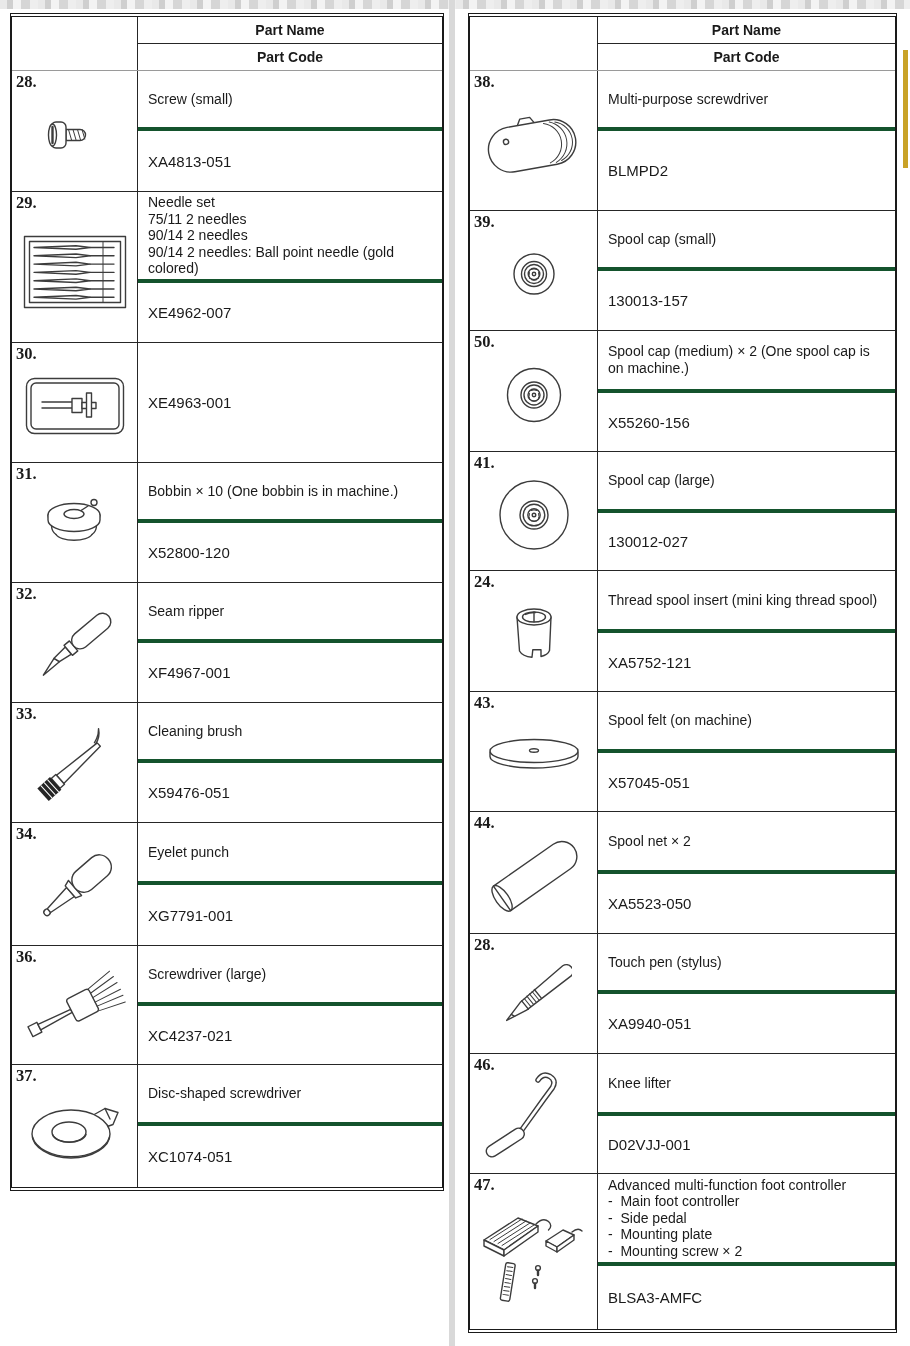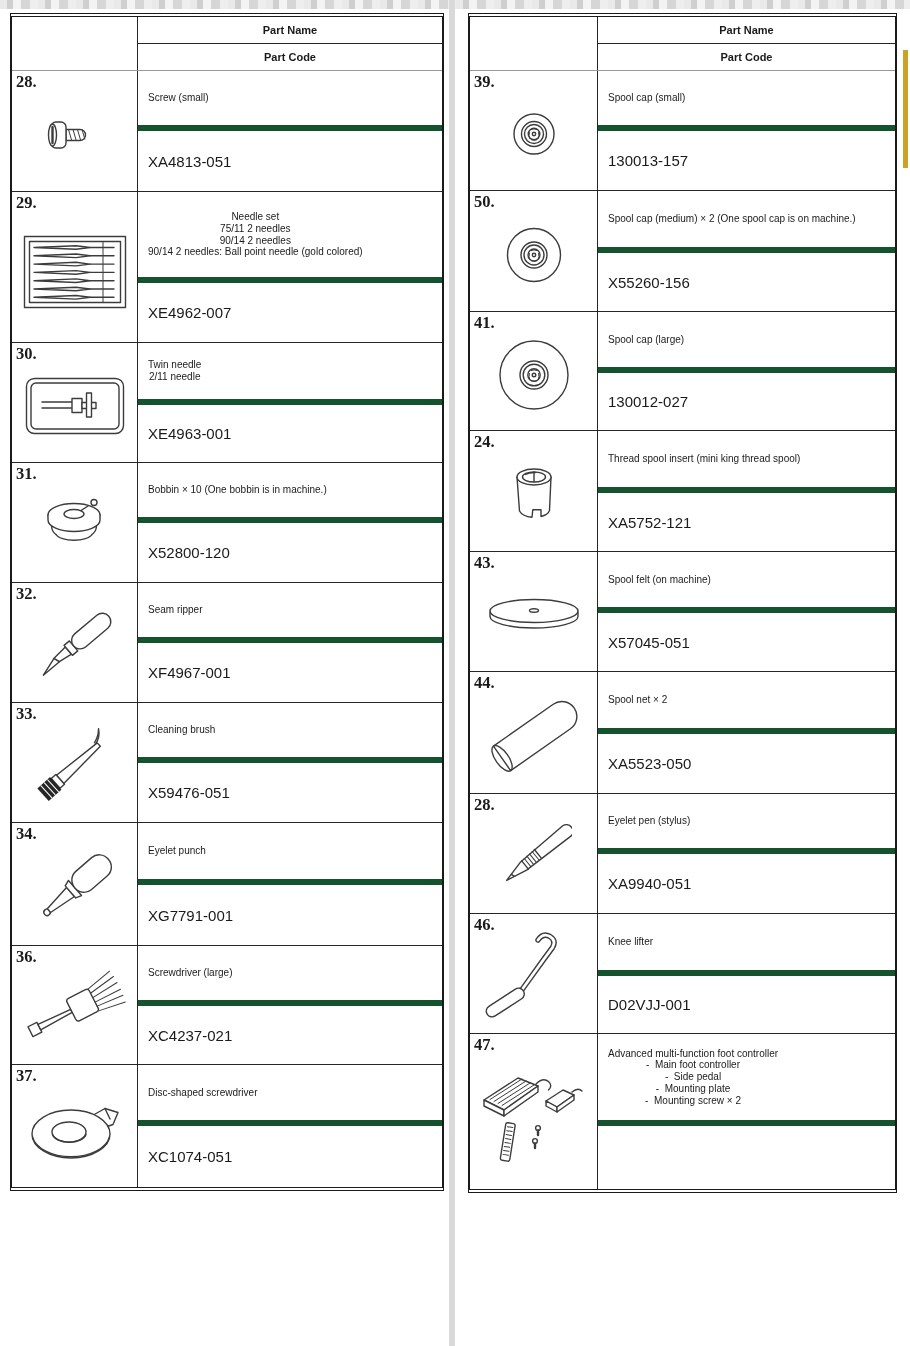--- a/index.html
+++ b/index.html
@@ -12,32 +12,32 @@
   .parts-table{position:absolute;background:#fff;border-left:2px solid #1a1a1a;border-right:2px solid #1a1a1a;
         border-top:4px double #1a1a1a;border-bottom:4px double #1a1a1a;display:flex;flex-direction:column;}
   .parts-table.left{left:10px;top:13px;width:430px;}
   .parts-table.right{left:468px;top:13px;width:425px;}
   .thead{display:flex;border-bottom:1px solid #9a9a9a;}
   .thead .img-col{border-right:1px solid #262626;}
   .img-col{width:125px;position:relative;flex:none;}
   .parts-table.right .img-col{width:127px;}
   .head-labels{flex:1;display:flex;flex-direction:column;min-width:0;}
   .head-row{height:27px;display:flex;align-items:center;justify-content:center;
-        font-weight:bold;font-size:11px;box-sizing:border-box;}
+        font-weight:bold;font-size:14px;box-sizing:border-box;}
   .head-row.first{border-bottom:1px solid #262626;}
   .head-row.second{height:26px;}
   .item-row{display:flex;border-bottom:1px solid #262626;box-sizing:border-box;}
   .item-row:last-child{border-bottom:none;}
   .item-row .img-col{border-right:1px solid #262626;}
   .num{position:absolute;top:1px;left:4px;font-family:"Liberation Serif",serif;
         font-weight:bold;font-size:16.5px;}
   .art{position:absolute;left:50%;top:53%;transform:translate(-50%,-50%);}
   .txt-col{flex:1;display:flex;flex-direction:column;min-width:0;}
-  .name-cell{display:flex;align-items:center;padding:2px 10px;border-bottom:6px solid #14532d;
-        font-size:10px;line-height:1.18;white-space:pre-line;box-sizing:border-box;text-align:center;}
+  .name-cell{display:flex;align-items:center;padding:2px 10px;border-bottom:4px solid #14532d;
+        font-size:14px;line-height:1.18;white-space:pre-line;box-sizing:border-box;}
   .code-cell{flex:1;display:flex;align-items:center;padding:2px 10px;font-size:15px;box-sizing:border-box;}
   
   .art path,.art rect,.art ellipse,.art circle,.art line{fill:none;stroke:#3c3c3c;
         stroke-width:1.4;stroke-linecap:round;stroke-linejoin:round;}
   .art .w{fill:#fff;}
   .art .d{fill:#262626;stroke:none;}
   .art .h{stroke-width:1;}
   .art .t{stroke-width:2.4;}
   .art .wh{stroke:#fff;}
 </style>
@@ -113,22 +113,20 @@
         <svg class="art" width="100" height="58" viewBox="0 0 100 58">
           <rect class="w" x="1.5" y="1.5" width="97" height="55" rx="8"></rect>
           <rect class="w" x="6" y="6" width="88" height="46" rx="5"></rect>
           <path d="M17 25h30M17 31h30"></path>
           <path class="w" d="M47 21.5h10v14H47z"></path>
           <path class="w" d="M57 25.5h14v6H57z"></path>
           <path class="w" d="M61.5 16h5v24h-5z"></path>
         </svg>
       </div>
       <div class="txt-col">
-        <div class="name-cell" style="height:62px">Twin needle
-2/11 needle</div>
         <div class="code-cell">XE4963-001</div>
       </div>
     </div>
 
     <div class="item-row" style="height:120px">
       <div class="img-col">
         <span class="num">31.</span>
         <svg class="art" width="68" height="62" viewBox="0 0 68 62">
           <circle class="w" cx="53" cy="7.5" r="3"></circle>
           <ellipse class="w" cx="33" cy="20" rx="26" ry="11.5"></ellipse>
@@ -240,20 +238,37 @@
 
   <div class="parts-table right">
     <div class="thead">
       <div class="img-col"></div>
       <div class="head-labels">
         <div class="head-row first">Part Name</div>
         <div class="head-row second">Part Code</div>
       </div>
     </div>
 
+    <div class="item-row" style="height:140px">
+      <div class="img-col">
+        <span class="num">38.</span>
+        <svg class="art" width="100" height="70" viewBox="0 0 100 70">
+          <g transform="rotate(-10 50 35)">
+            <path class="w" d="M37 13l3.5-6h10l3.5 6"></path>
+            <rect class="w" x="4" y="13" width="88" height="45" rx="22.5"></rect>
+            <path class="h" d="M63 15.5a21 21 0 0 1 0 40M69 15a22 22 0 0 1 0 41M74.5 16a20.5 20.5 0 0 1 0 39"></path>
+            <circle cx="23" cy="27" r="2.6"></circle>
+          </g>
+        </svg>
+      </div>
+      <div class="txt-col">
+        <div class="name-cell" style="height:60px">Multi-purpose screwdriver</div>
+        <div class="code-cell">BLMPD2</div>
+      </div>
+    </div>
 
     <div class="item-row" style="height:120px">
       <div class="img-col">
         <span class="num">39.</span>
         <svg class="art" width="44" height="44" viewBox="0 0 44 44">
           <circle class="w" cx="22" cy="22" r="20"></circle>
           <circle class="w" cx="22" cy="22" r="12.5"></circle>
           <circle class="w" cx="22" cy="22" r="9.5"></circle>
           <circle class="w" cx="22" cy="22" r="5.8"></circle>
           <circle cx="22" cy="22" r="1.7"></circle>
@@ -361,21 +376,21 @@
         <svg class="art" width="76" height="98" viewBox="0 0 76 98">
           <g transform="rotate(-39 38 49)">
             <path class="w" d="M2 50l22-5.5 56-1.7a6.7 6.7 0 0 1 .6 13.2L24 54.5z"></path>
             <path d="M9.5 48.2l1.2 3.6"></path>
             <path d="M26 44.3v10.6M43 43.4v10.8"></path>
             <path class="h" d="M29.5 44v10.5M33 43.8v10.6M36.5 43.7v10.7M40 43.5v10.7"></path>
           </g>
         </svg>
       </div>
       <div class="txt-col">
-        <div class="name-cell" style="height:60px">Eyelet pen (stylus)</div>
+        <div class="name-cell" style="height:60px">Touch pen (stylus)</div>
         <div class="code-cell">XA9940-051</div>
       </div>
     </div>
 
     <div class="item-row" style="height:120px">
       <div class="img-col">
         <span class="num">46.</span>
         <svg class="art" width="102" height="96" viewBox="0 0 102 96">
           <path d="M55 11q5-7.5 12-3.5 6.5 4 2.5 11L61 30 38 62" style="stroke-width:5.5"></path>
           <path class="wh" d="M55 11q5-7.5 12-3.5 6.5 4 2.5 11L61 30 38 62" style="stroke-width:2.8"></path>
@@ -412,16 +427,17 @@
           <circle class="w" cx="57" cy="77" r="2.4"></circle>
             <path class="t" d="M57 79.5v4.5"></path>
         </svg>
       </div>
       <div class="txt-col">
         <div class="name-cell" style="height:92px">Advanced multi-function foot controller
 -&nbsp; Main foot controller
 -&nbsp; Side pedal
 -&nbsp; Mounting plate
 -&nbsp; Mounting screw × 2</div>
+        <div class="code-cell">BLSA3-AMFC</div>
       </div>
     </div>
   </div>
 </div>
 
 </body></html>

